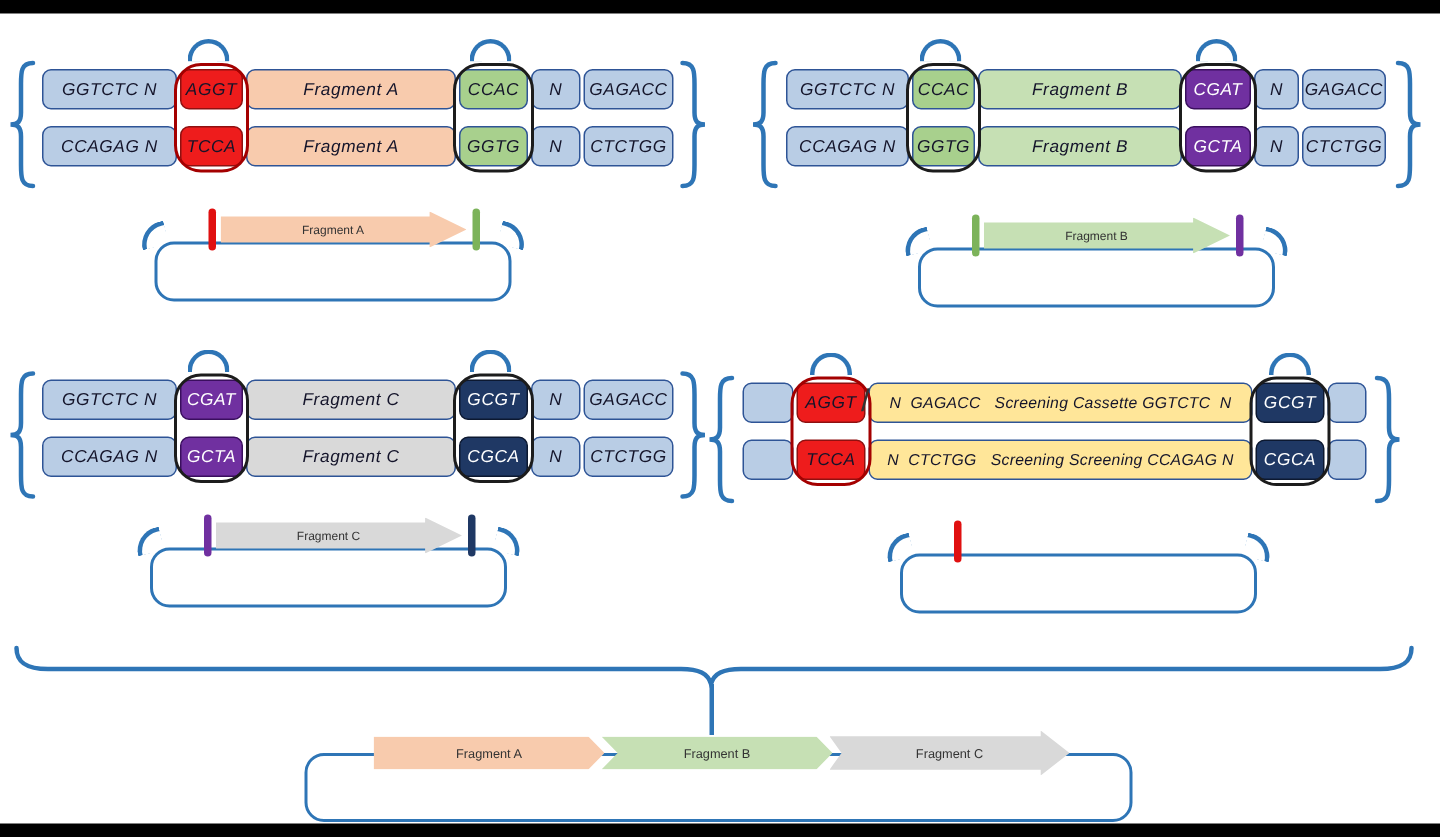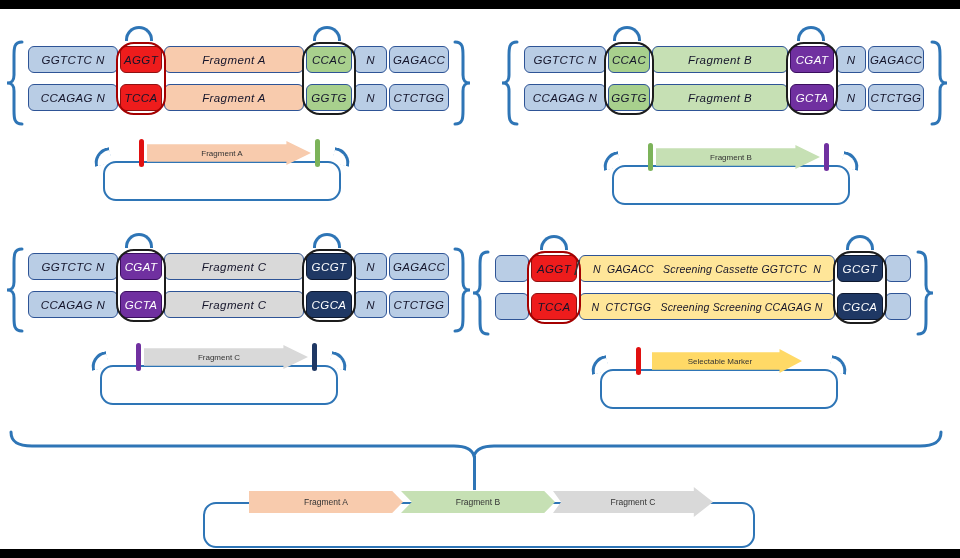--- a/index.html
+++ b/index.html
@@ -207,21 +207,20 @@
     <div class="slash" style="left:79px;top:1px">/</div>
     <div class="ring rred" style="left:32px;width:54px"></div>
     <div class="ring" style="left:338px;width:54px"></div>
   </div>
 
   <div class="plasmid" style="left:600px;top:338px;width:240px;height:64px">
     <div class="curl l" style="left:-10px;top:10px"></div>
     <div class="curl r" style="left:230px;top:10px"></div>
     <div class="prect" style="left:0;top:22px;width:238px;height:40px"></div>
     <div class="tick red" style="left:36px;top:0"></div>
-    <div class="blockarrow yellow" style="left:52px;top:2px;width:150px">Selectable Marker</div>
   </div>
 
   <svg class="brace" style="left:8px;top:420px" width="936" height="30" viewBox="0 0 936 30">
         <path d="M3,3 C3,13 10,17 24,17 L446,17 C458,17 464,20 466,27 C468,20 474,17 486,17 L912,17 C926,17 933,13 933,3" fill="none" stroke="#2e75b6" stroke-width="3" stroke-linecap="round"></path>
       </svg>
   <div class="stem" style="left:473px;top:447px;height:34px"></div>
 
   <div class="final" style="left:203px;top:480px;width:556px;height:62px">
     <div class="prect" style="left:0;top:13px;width:552px;height:46px"></div>
     <div class="seg first peach" style="left:46px;width:154px">Fragment A</div>

